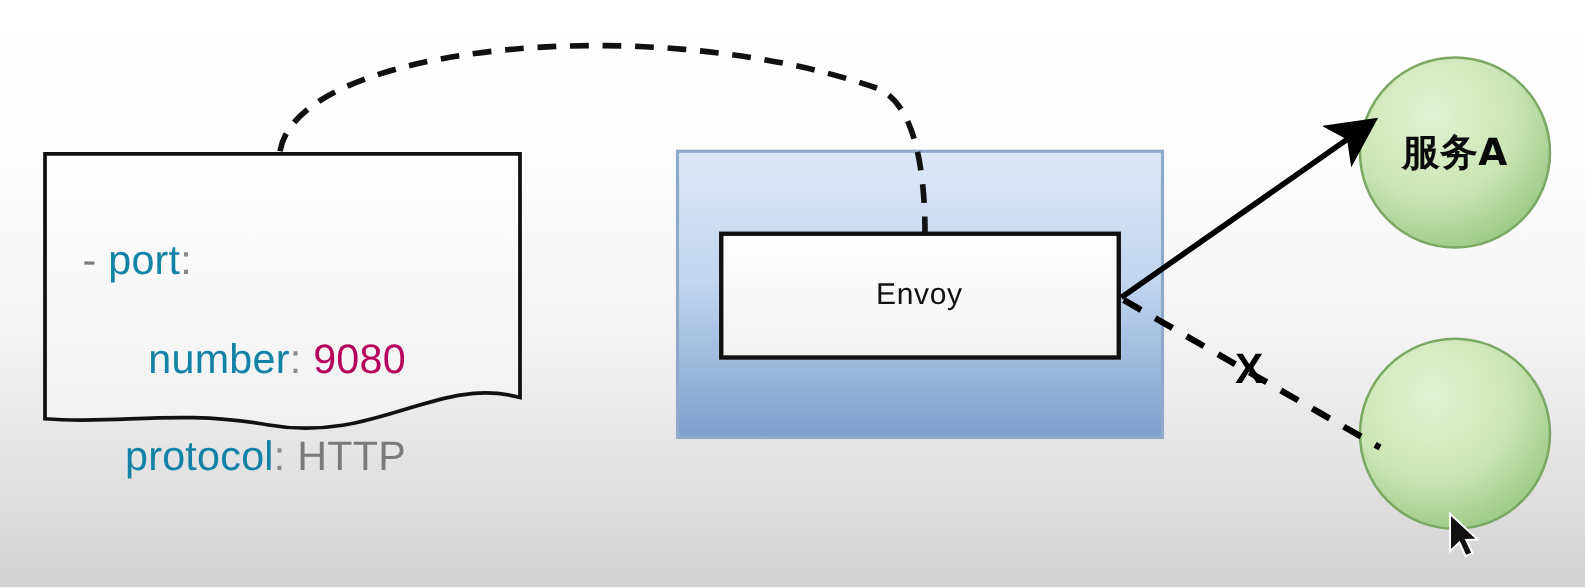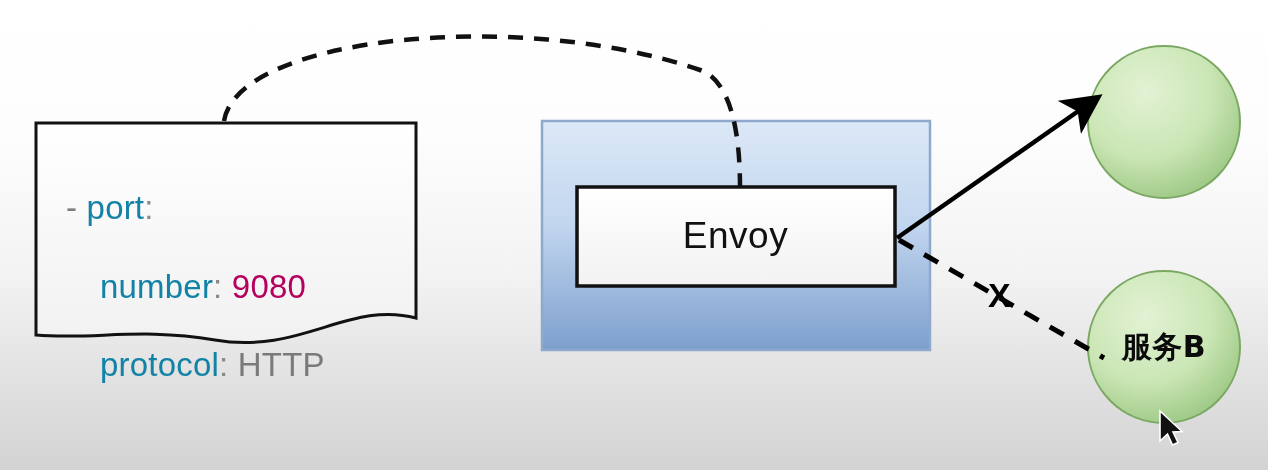--- a/index.html
+++ b/index.html
@@ -34,39 +34,39 @@
     line-height: 1.16;
     white-space: pre;
     pointer-events: none;
   }
   .yline {
     display: block;
     font-size: 33px;
     letter-spacing: .2px;
   }
   .yline.l1 { margin-left: 16px; }
-  .yline.l2 { margin-left: 50px; margin-top: 4px; }
+  .yline.l2 { margin-left: 50px; margin-top: 4px; text-align: right; }
   .yline.l3 { margin-left: 50px; margin-top: 2px; }
   .k-dash   { color: #7d7d7d; }
   .k-key    { color: #1282a6; }
   .k-colon  { color: #8a8a8a; }
   .k-num    { color: #b5005e; }
   .k-str    { color: #7a7a7a; text-align: right; }
 
   
   .envoy-label {
     position: absolute;
     left: 576px;
     top: 186px;
     width: 319px;
     height: 100px;
     display: flex;
     align-items: center;
     justify-content: center;
-    font-size: 37px;
+    font-size: 24px;
     color: #111111;
     letter-spacing: .5px;
   }
 
   
   .svc-label {
     position: absolute;
     width: 152px;
     height: 152px;
     display: flex;
@@ -144,17 +144,17 @@
   </svg>
 
   <div class="yaml-text">
     <span class="yline l1"><span class="k-dash">-</span> <span class="k-key">port</span><span class="k-colon">:</span></span>
     <span class="yline l2"><span class="k-key">number</span><span class="k-colon">:</span> <span class="k-num">9080</span></span>
     <span class="yline l3"><span class="k-key">protocol</span><span class="k-colon">:</span> <span class="k-str">HTTP</span></span>
   </div>
 
   <div class="envoy-label">Envoy</div>
 
-  <div class="svc-label" id="svc-b-label">服务B</div>
+  <div class="svc-label" id="svc-a-label">服务A</div>
 
   <div class="x-mark">X</div>
 
 </div>
 
 </body></html>

